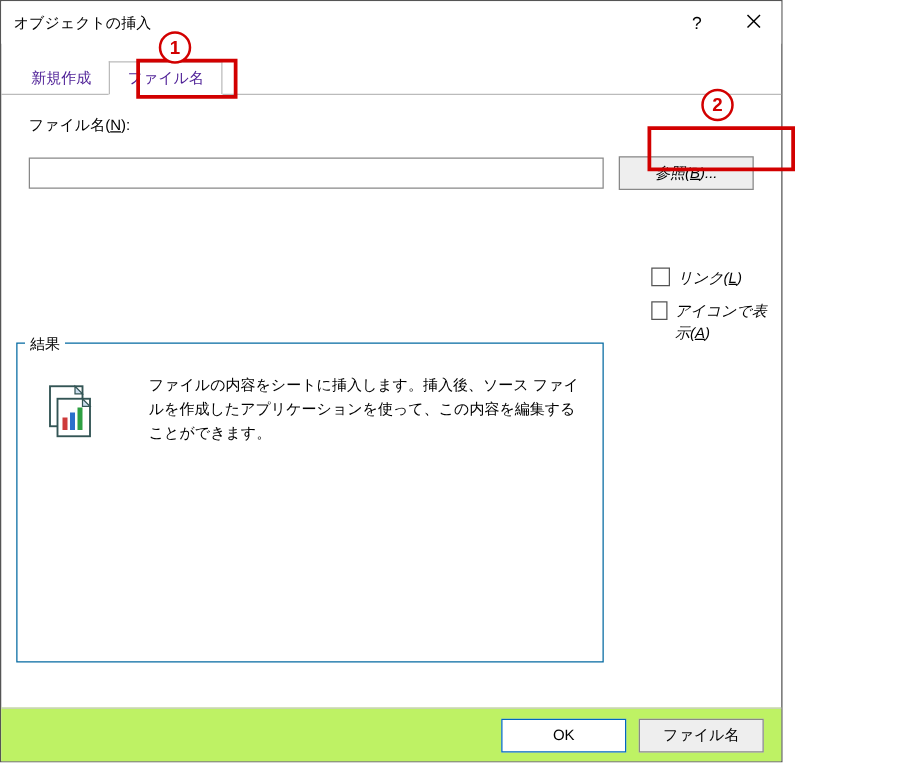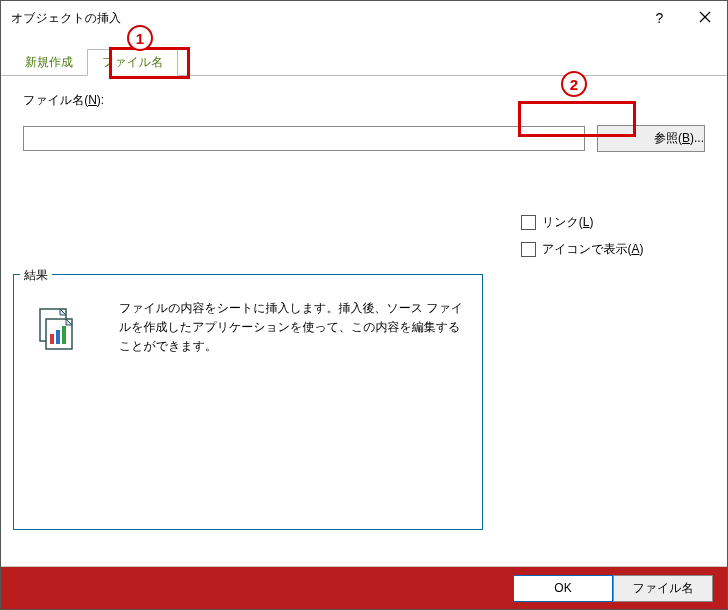--- a/index.html
+++ b/index.html
@@ -7,21 +7,21 @@
     margin: 0;
     font-family: "Yu Gothic UI", "Meiryo", sans-serif;
     font-size: 12px;
     background: #fff;
     width: 728px;
     height: 610px;
     overflow: hidden;
     position: relative;
   }
   .window {
-    width: 728px;
+    width: 626px;
     height: 610px;
     border: 1px solid #555;
     background: #fff;
     display: flex;
     flex-direction: column;
   }
   .titlebar {
     height: 34px;
     display: flex;
     align-items: center;
@@ -42,21 +42,21 @@
   .tabs {
     display: flex;
     align-items: flex-end;
     height: 27px;
     padding-left: 10px;
     border-bottom: 1px solid #bbb;
     margin-top: 14px;
   }
   .tab {
     padding: 4px 14px;
-    color: #4d7c0f;
+    color: #4c1d95;
     position: relative;
   }
   .tab.active {
     border: 1px solid #bbb;
     border-bottom: 1px solid #fff;
     background: #fff;
     margin-bottom: -1px;
   }
   .tab-body {
     padding: 16px 22px 10px 22px;
@@ -76,35 +76,37 @@
     border: 1px solid #888;
     padding: 2px 4px;
     font-size: 12px;
   }
   .browse-btn {
     width: 108px;
     height: 27px;
     border: 1px solid #888;
     background: #eee;
     font-size: 12px;
-    text-align: right;
+    text-align: center;
     line-height: 25px;
+    font-style: italic;
   }
   .checks {
     position: absolute;
     left: 520px;
     top: 138px;
     display: flex;
     flex-direction: column;
     gap: 10px;
   }
   .check-row {
     display: flex;
-    align-items: center;
+    align-items: flex-start;
     gap: 6px;
+    font-style: italic;
   }
   .chk {
     width: 15px; height: 15px;
     border: 1px solid #555;
     background: #fff;
   }
   .group {
     position: absolute;
     left: 12px;
     top: 198px;
@@ -132,22 +134,23 @@
   .result-text {
     font-size: 12px;
     line-height: 1.6;
   }
   .footer {
     height: 52px;
     border-top: 1px solid #ccc;
     display: flex;
     justify-content: flex-end;
     align-items: center;
+    gap: 10px;
     padding-right: 14px;
-    background: #b91c1c;
+    background: #bef264;
   }
   .footer .btn {
     width: 100px;
     height: 27px;
     border: 1px solid #888;
     background: #eee;
     font-size: 12px;
     text-align: center;
     line-height: 25px;
   }

